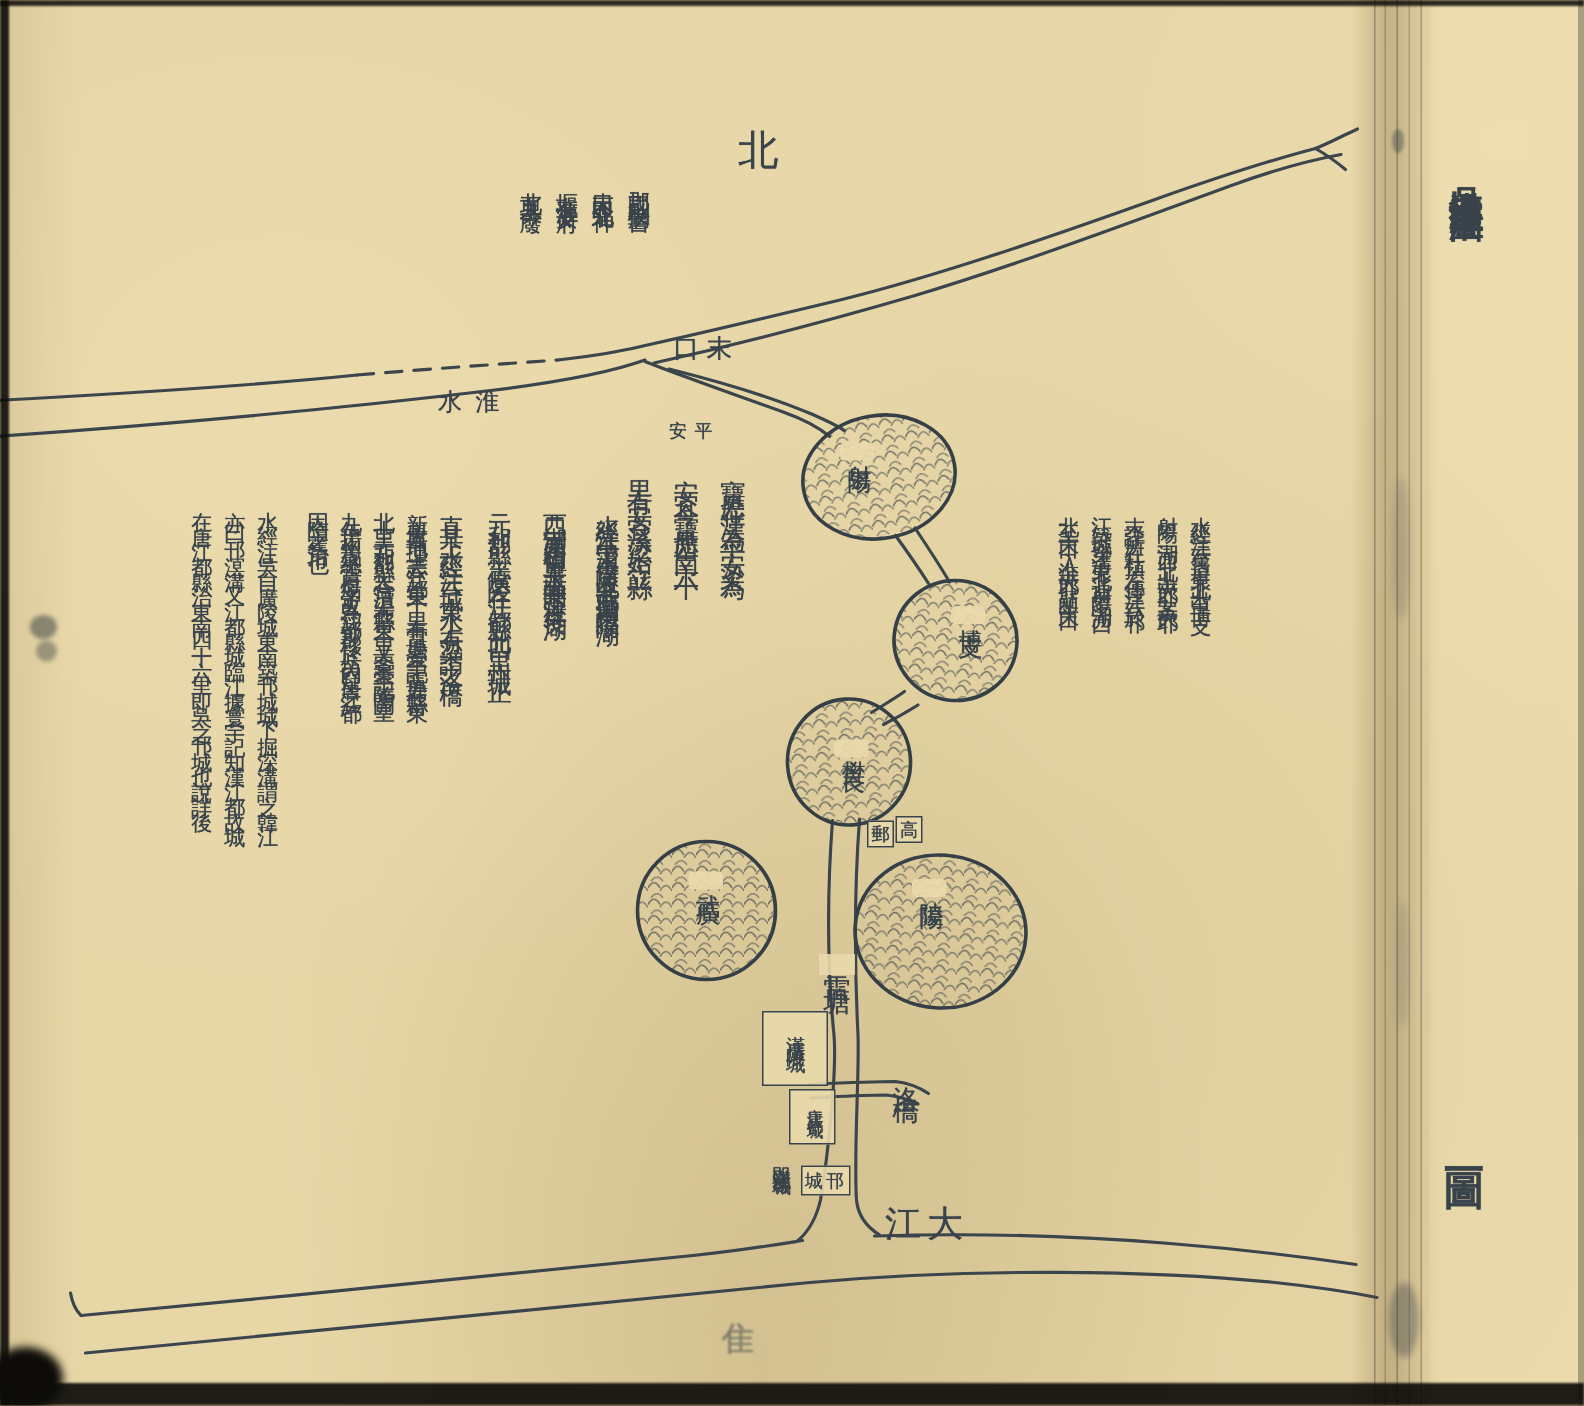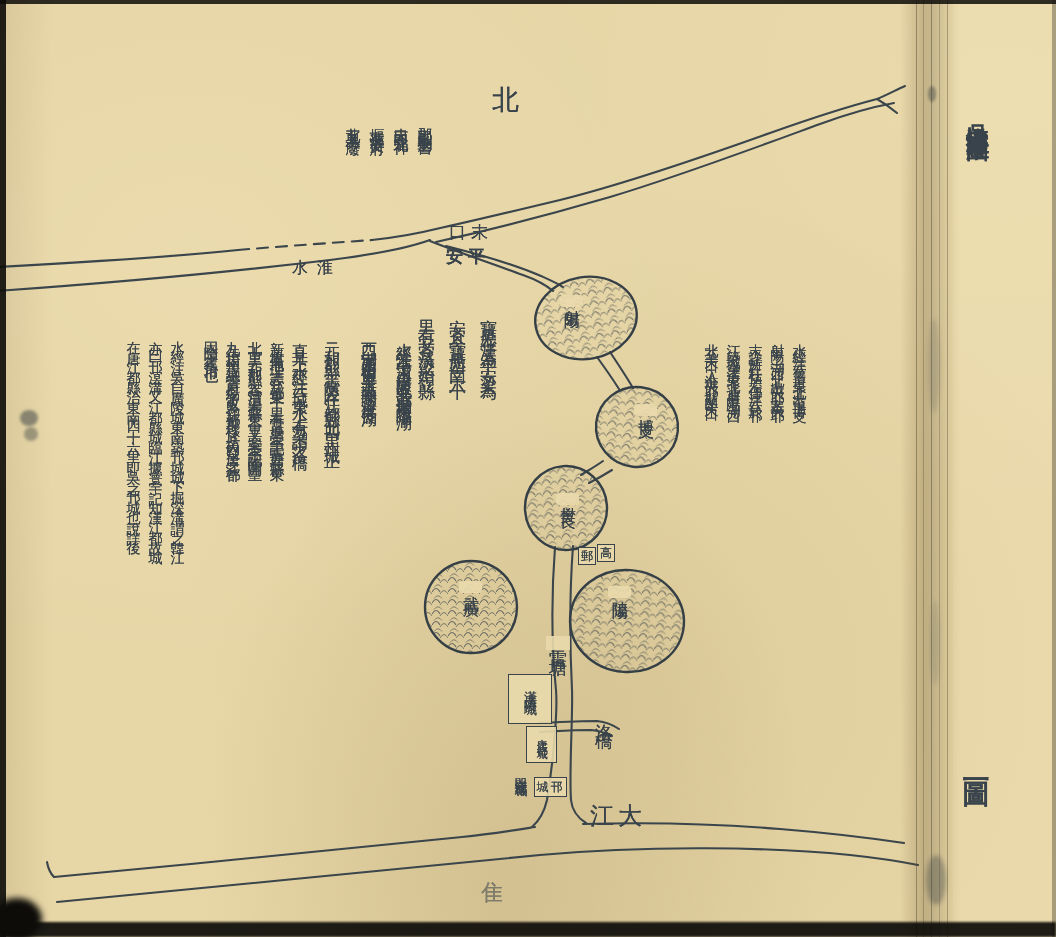--- a/index.html
+++ b/index.html
@@ -106,21 +106,21 @@
     <ellipse cx="566" cy="508" rx="41" ry="42" transform="rotate(-4 566 508)"></ellipse>
     <ellipse cx="471" cy="607" rx="46" ry="46"></ellipse>
     <ellipse cx="627" cy="621" rx="57" ry="51" transform="rotate(4 627 621)"></ellipse>
   </g>
 </svg>
 
 <div class="htext" style="left:492px;top:82px;font-size:27px;">北</div>
 
 <div class="htext" style="left:292px;top:258px;font-size:16px;letter-spacing:9px;">水淮</div>
 <div class="htext" style="left:449px;top:221px;font-size:17px;letter-spacing:5px;">口末</div>
-<div class="htext" style="left:446px;top:245px;font-size:17px;letter-spacing:5px;font-weight:bold;">安平</div>
+<div class="htext" style="left:446px;top:279px;font-size:12px;letter-spacing:5px;">安平</div>
 <div class="htext" style="left:590px;top:800px;font-size:24px;letter-spacing:4px;">江大</div>
 <div class="vtext" style="left:546px;top:636px;font-size:18px;letter-spacing:7px;background:rgba(233,217,171,.9);">雷塘</div>
 <div class="vtext" style="left:592px;top:710px;font-size:18px;letter-spacing:7px;">洛橋</div>
 <div class="vtext" style="left:512px;top:768px;font-size:12.5px;letter-spacing:1.5px;">即漢江都城</div>
 
 <div class="vtext lake-label" style="left:560px;top:295px;">射陽</div>
 <div class="vtext lake-label" style="left:634px;top:404px;">博支</div>
 <div class="vtext lake-label" style="left:556px;top:493px;">樊良</div>
 <div class="vtext lake-label" style="left:459px;top:581px;">武廣</div>
 <div class="vtext lake-label" style="left:608px;top:586px;">陸陽</div>

